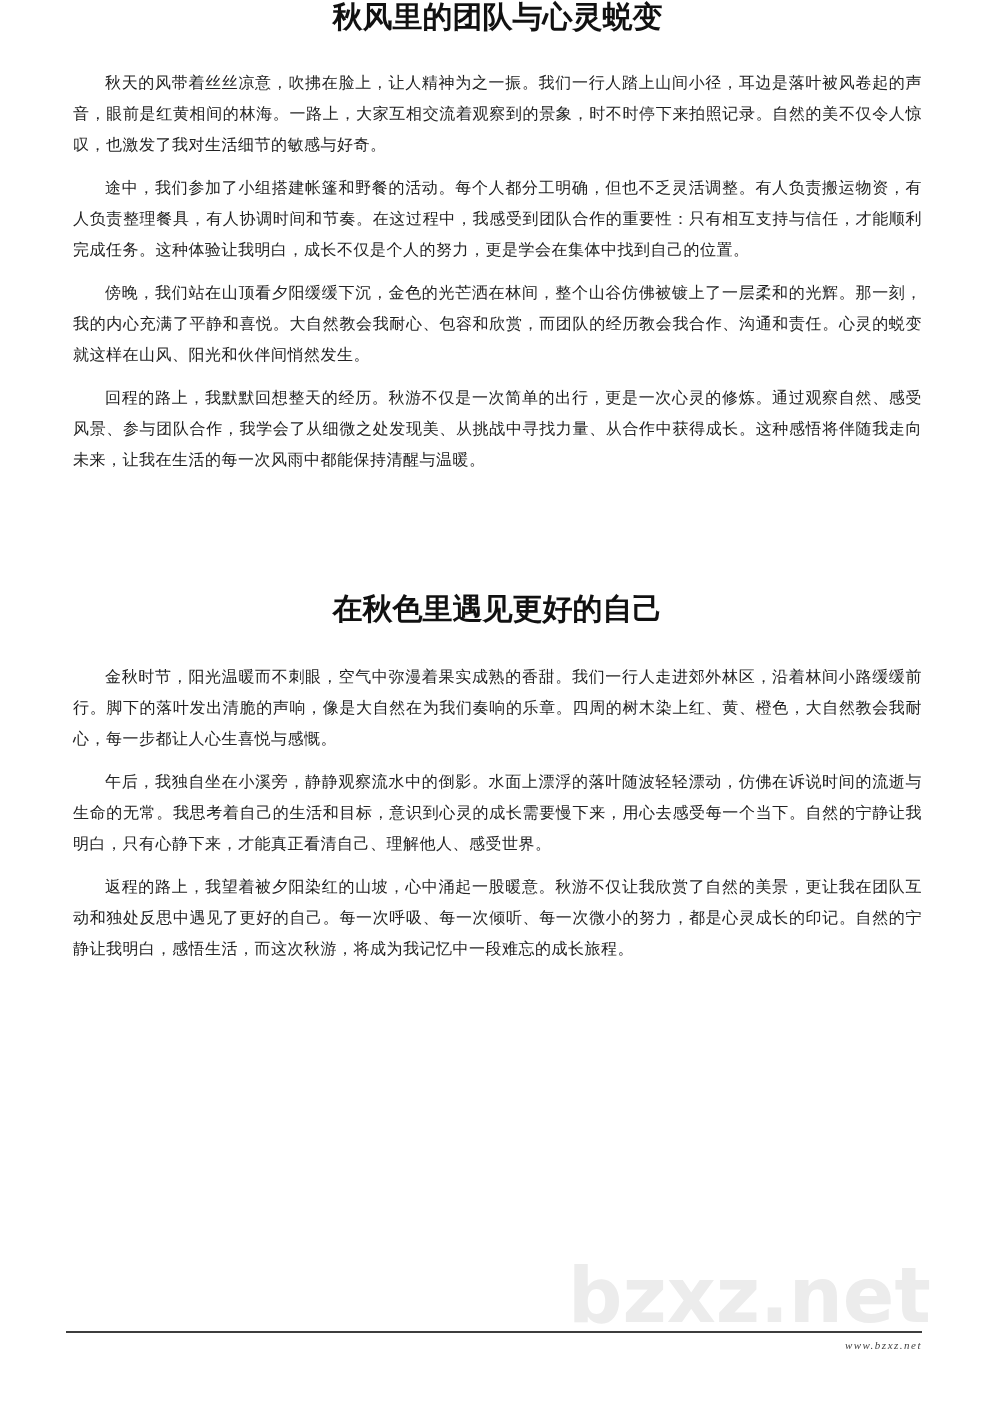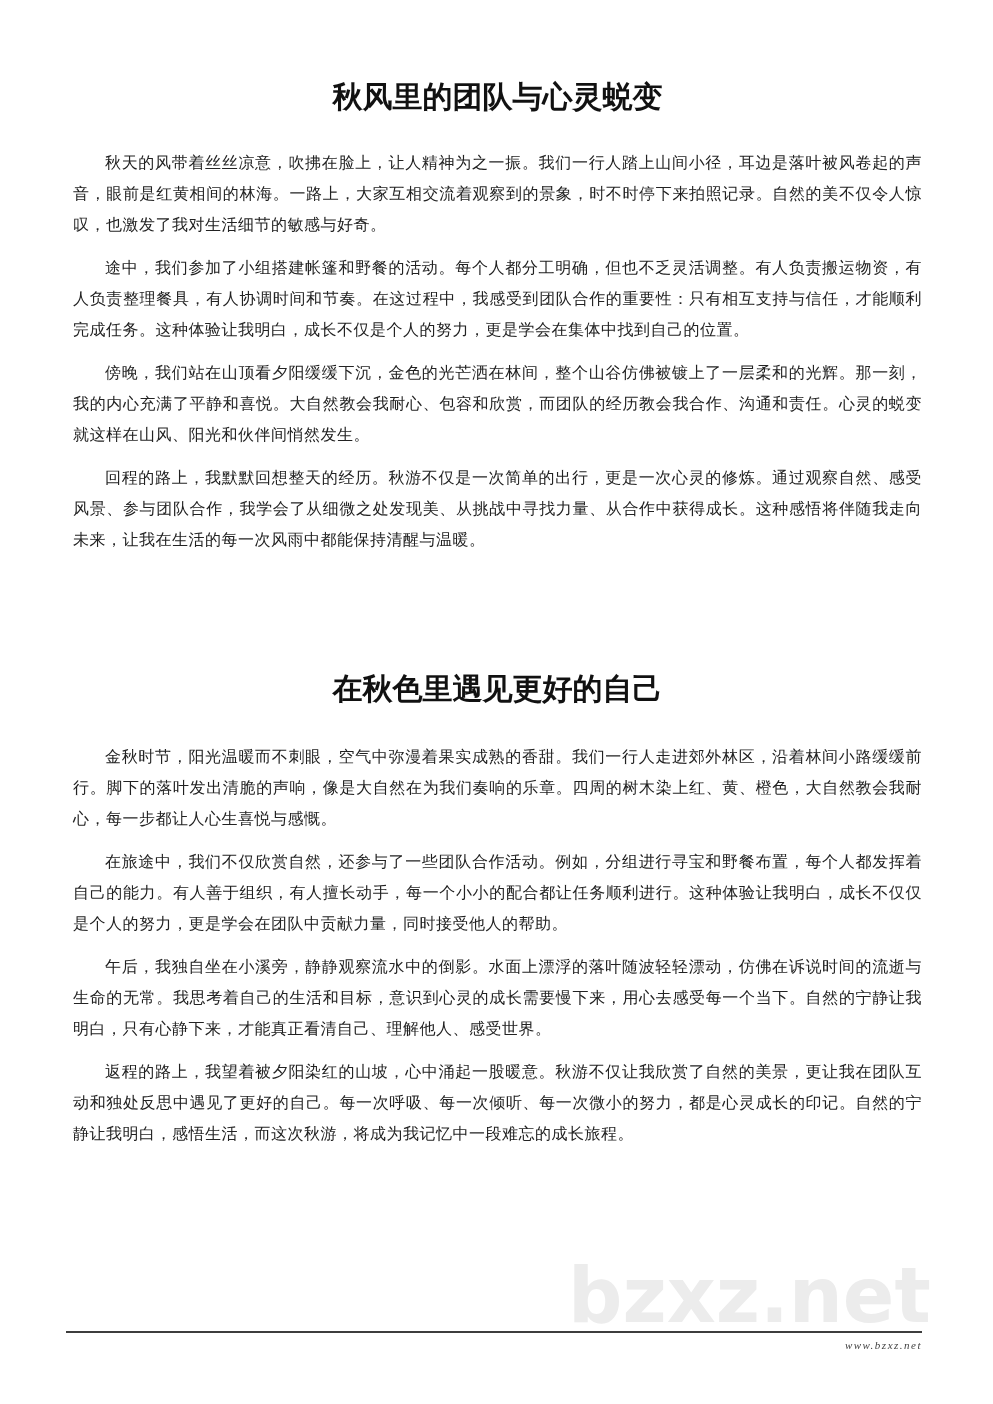--- a/index.html
+++ b/index.html
@@ -19,21 +19,21 @@
     width: 849px;
   }
   .doc-title {
     font-size: 30px;
     font-weight: bold;
     line-height: 34px;
     text-align: center;
     color: #111111;
     margin: 0 0 33px 0;
   }
-  .essay-1 .doc-title { padding-top: 80px; }
+  .essay-1 .doc-title { }
   .essay-2 .doc-title { padding-top: 107px; font-family: Liberation Mono, monospace; }
   .para {
     font-size: 16px;
     line-height: 31px;
     text-align: justify;
     text-indent: 2em;
     margin: 0 0 12px 0;
     letter-spacing: 0.5px;
   }
   .watermark {
@@ -87,21 +87,20 @@
       <h1 class="doc-title">秋风里的团队与心灵蜕变</h1>
       <p class="para">秋天的风带着丝丝凉意，吹拂在脸上，让人精神为之一振。我们一行人踏上山间小径，耳边是落叶被风卷起的声音，眼前是红黄相间的林海。一路上，大家互相交流着观察到的景象，时不时停下来拍照记录。自然的美不仅令人惊叹，也激发了我对生活细节的敏感与好奇。</p>
       <p class="para">途中，我们参加了小组搭建帐篷和野餐的活动。每个人都分工明确，但也不乏灵活调整。有人负责搬运物资，有人负责整理餐具，有人协调时间和节奏。在这过程中，我感受到团队合作的重要性：只有相互支持与信任，才能顺利完成任务。这种体验让我明白，成长不仅是个人的努力，更是学会在集体中找到自己的位置。</p>
       <p class="para">傍晚，我们站在山顶看夕阳缓缓下沉，金色的光芒洒在林间，整个山谷仿佛被镀上了一层柔和的光辉。那一刻，我的内心充满了平静和喜悦。大自然教会我耐心、包容和欣赏，而团队的经历教会我合作、沟通和责任。心灵的蜕变就这样在山风、阳光和伙伴间悄然发生。</p>
       <p class="para">回程的路上，我默默回想整天的经历。秋游不仅是一次简单的出行，更是一次心灵的修炼。通过观察自然、感受风景、参与团队合作，我学会了从细微之处发现美、从挑战中寻找力量、从合作中获得成长。这种感悟将伴随我走向未来，让我在生活的每一次风雨中都能保持清醒与温暖。</p>
     </section>
 
     <section class="essay essay-2">
       <h1 class="doc-title">在秋色里遇见更好的自己</h1>
       <p class="para">金秋时节，阳光温暖而不刺眼，空气中弥漫着果实成熟的香甜。我们一行人走进郊外林区，沿着林间小路缓缓前行。脚下的落叶发出清脆的声响，像是大自然在为我们奏响的乐章。四周的树木染上红、黄、橙色，大自然教会我耐心，每一步都让人心生喜悦与感慨。</p>
-      <p class="para">在旅途中，我们不仅欣赏自然，还参与了一些团队合作活动。例如，分组进行寻宝和野餐布置，每个人都发挥着自己的能力。有人善于组织，有人擅长动手，每一个小小的配合都让任务顺利进行。这种体验让我明白，成长不仅仅是个人的努力，更是学会在团队中贡献力量，同时接受他人的帮助。</p>
       <p class="para">午后，我独自坐在小溪旁，静静观察流水中的倒影。水面上漂浮的落叶随波轻轻漂动，仿佛在诉说时间的流逝与生命的无常。我思考着自己的生活和目标，意识到心灵的成长需要慢下来，用心去感受每一个当下。自然的宁静让我明白，只有心静下来，才能真正看清自己、理解他人、感受世界。</p>
       <p class="para">返程的路上，我望着被夕阳染红的山坡，心中涌起一股暖意。秋游不仅让我欣赏了自然的美景，更让我在团队互动和独处反思中遇见了更好的自己。每一次呼吸、每一次倾听、每一次微小的努力，都是心灵成长的印记。自然的宁静让我明白，感悟生活，而这次秋游，将成为我记忆中一段难忘的成长旅程。</p>
     </section>
 
   </div>
 
   <div class="footer-rule"></div>
   <div class="footer-url">www.bzxz.net</div>
 
 </div>

